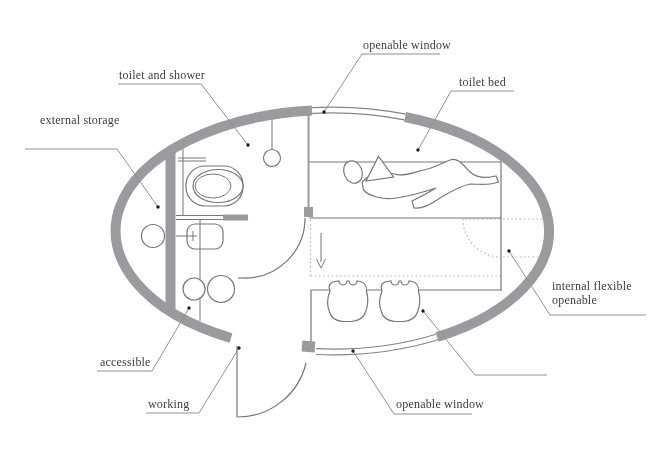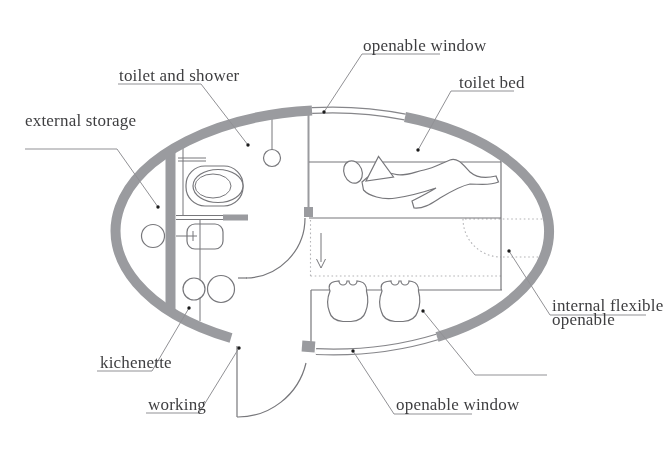--- a/index.html
+++ b/index.html
@@ -11,21 +11,21 @@
   #plan{position:absolute;left:0;top:0;}
   .w    {stroke:var(--wall);stroke-width:10;fill:none;}
   .w2   {stroke:var(--wall);stroke-width:2;fill:none;}
   .wfill{fill:var(--wall);stroke:none;}
   .ln   {stroke:var(--line);stroke-width:1.2;fill:none;}
   .thin {stroke:var(--line);stroke-width:1;fill:none;}
   .fix  {stroke:var(--line);stroke-width:1.2;fill:#fff;}
   .dotted{stroke:var(--dotted);stroke-width:1.1;fill:none;stroke-dasharray:1.6 2.6;}
   .leader{stroke:var(--leader);stroke-width:1;fill:none;}
   .dot  {fill:#1b1b1b;stroke:none;}
-  .label{position:absolute;font-size:17px;line-height:13.5px;color:var(--text);
+  .label{position:absolute;font-size:12px;line-height:13.5px;color:var(--text);
          white-space:nowrap;letter-spacing:.2px;}
 </style>
 </head>
 <body>
 
 <div id="stage">
 
   <svg id="plan" width="664" height="468" viewBox="0 0 664 468">
 
     <g>
@@ -179,32 +179,32 @@
       <circle class="dot" cx="509" cy="251" r="1.7"></circle>
       <circle class="dot" cx="423" cy="311" r="1.7"></circle>
       <circle class="dot" cx="353" cy="351" r="1.7"></circle>
       <circle class="dot" cx="189" cy="308" r="1.7"></circle>
       <circle class="dot" cx="239" cy="348" r="1.7"></circle>
     </g>
   </svg>
 
   <div class="label" style="left:119px;top:69px">toilet and shower</div>
 
-  <div class="label" style="left:25px;top:114px">
+  <div class="label" style="left:40px;top:114px">
     <div>external storage</div>
   </div>
 
   <div class="label" style="left:363px;top:39px">openable window</div>
 
   <div class="label" style="left:459px;top:76px">toilet bed</div>
 
-  <div class="label" style="left:552px;top:299px">
+  <div class="label" style="left:552px;top:280px">
     <div>internal flexible</div>
     <div>openable</div>
   </div>
 
 
   <div class="label" style="left:396px;top:398px">openable window</div>
 
-  <div class="label" style="left:100px;top:356px">kichenette</div>
+  <div class="label" style="left:100px;top:356px">accessible</div>
 
   <div class="label" style="left:148px;top:398px">working</div>
 </div>
 
 </body></html>

